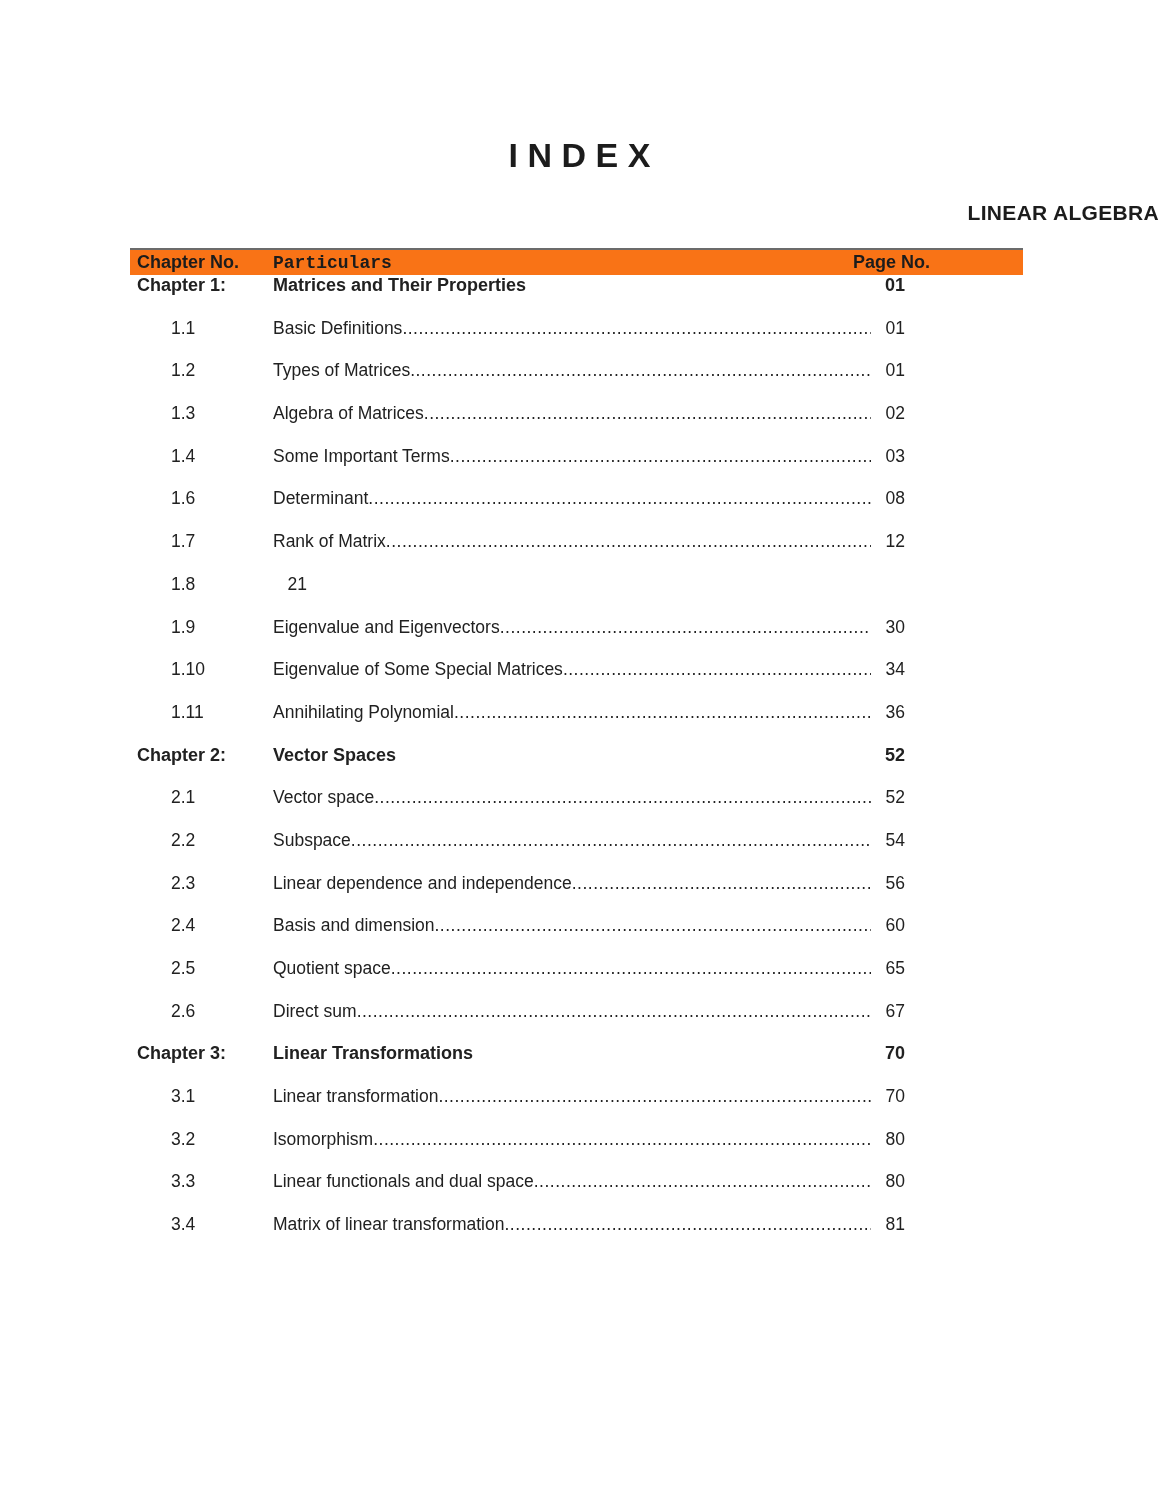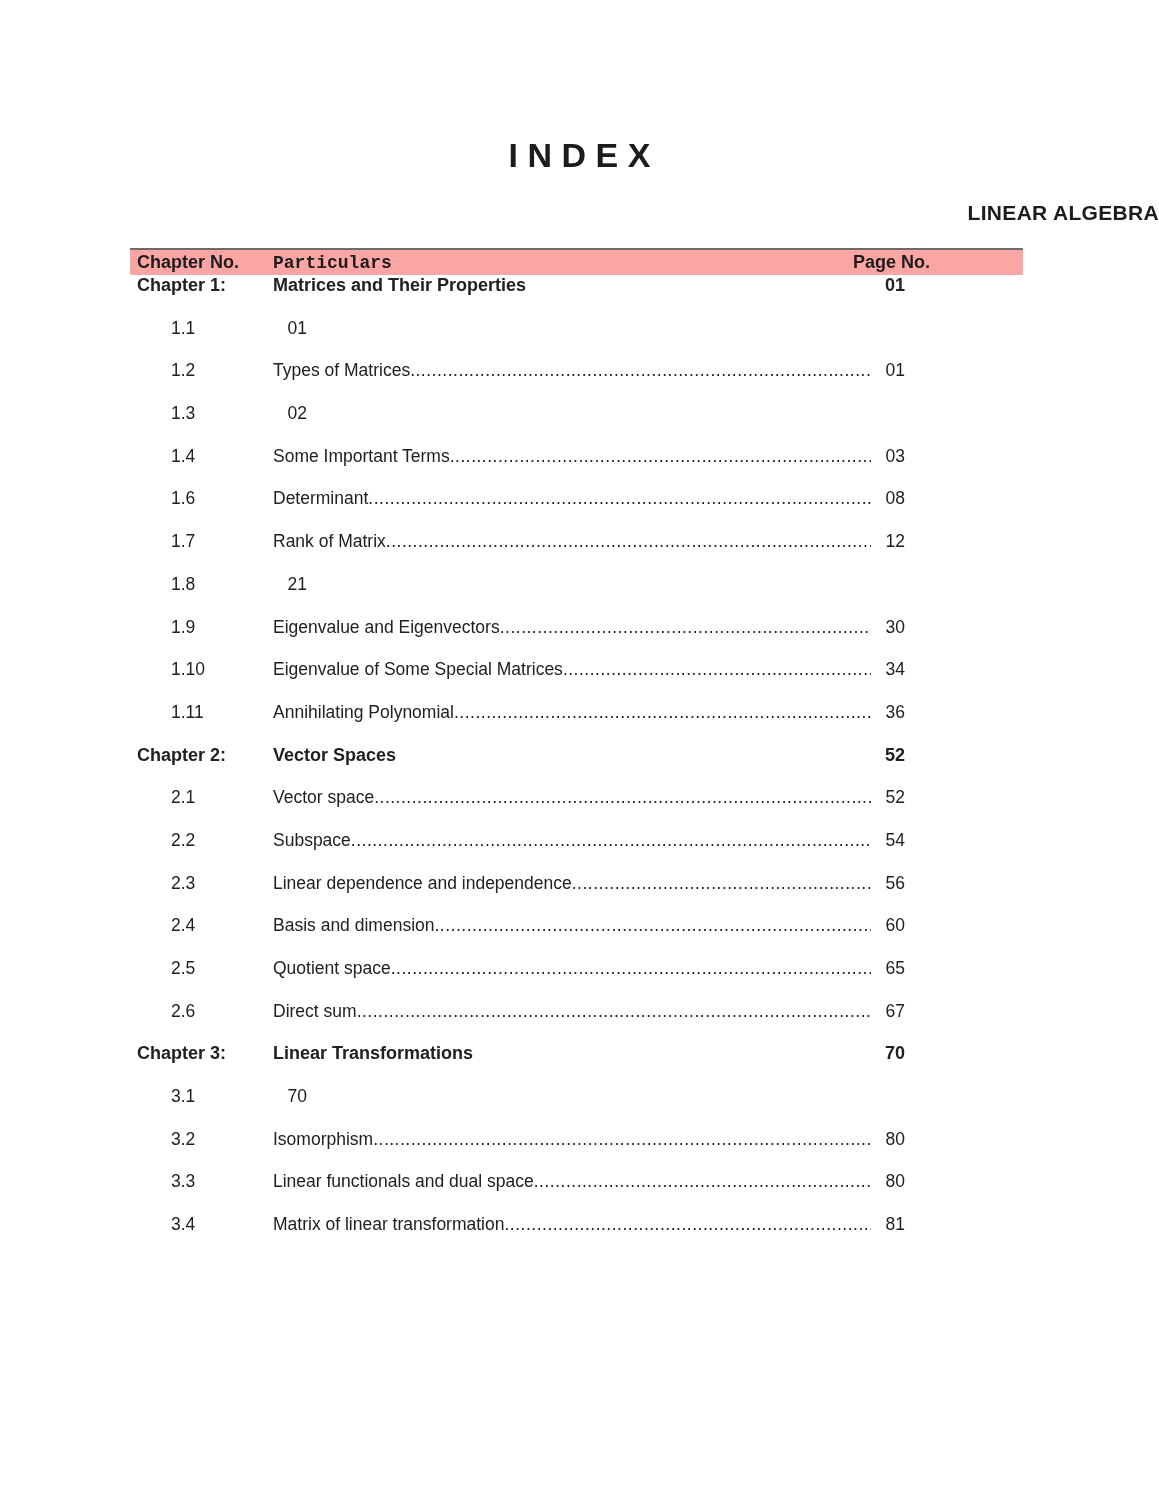--- a/index.html
+++ b/index.html
@@ -32,21 +32,21 @@
     font-size: 21px;
     letter-spacing: 0.015em;
     color: #1c1c1c;
   }
   .toc {
     margin: 23px 0 0 130px;
     width: 893px;
   }
   .toc-header {
     height: 27px;
-    background: #fca5a5;
+    background: #f97316;
     border-top: 2px solid #6b6b6b;
     display: flex;
     align-items: center;
     font-weight: bold;
     font-size: 18px;
     padding-right: 93px;
     box-sizing: border-box;
     color: #1c1c1c;
   }
   .h-num  { flex: none; width: 136px; padding-left: 7px; }
@@ -113,32 +113,40 @@
         <div class="row chapter">
           <span class="col-num">Chapter 1:</span>
           <span class="col-title">
             <span class="t">Matrices and Their Properties</span>
             <span class="leader"></span>
           </span>
           <span class="col-page">01</span>
         </div>
         <div class="row item">
           <span class="col-num">1.1</span>
+          <span class="col-title">
+            <span class="t">Basic Definitions</span>
+            <span class="leader"></span>
+          </span>
           <span class="col-page">01</span>
         </div>
         <div class="row item">
           <span class="col-num">1.2</span>
           <span class="col-title">
             <span class="t">Types of Matrices</span>
             <span class="leader"></span>
           </span>
           <span class="col-page">01</span>
         </div>
         <div class="row item">
           <span class="col-num">1.3</span>
+          <span class="col-title">
+            <span class="t">Algebra of Matrices</span>
+            <span class="leader"></span>
+          </span>
           <span class="col-page">02</span>
         </div>
         <div class="row item">
           <span class="col-num">1.4</span>
           <span class="col-title">
             <span class="t">Some Important Terms</span>
             <span class="leader"></span>
           </span>
           <span class="col-page">03</span>
         </div>
@@ -245,20 +253,24 @@
         <div class="row chapter">
           <span class="col-num">Chapter 3:</span>
           <span class="col-title">
             <span class="t">Linear Transformations</span>
             <span class="leader"></span>
           </span>
           <span class="col-page">70</span>
         </div>
         <div class="row item">
           <span class="col-num">3.1</span>
+          <span class="col-title">
+            <span class="t">Linear transformation</span>
+            <span class="leader"></span>
+          </span>
           <span class="col-page">70</span>
         </div>
         <div class="row item">
           <span class="col-num">3.2</span>
           <span class="col-title">
             <span class="t">Isomorphism</span>
             <span class="leader"></span>
           </span>
           <span class="col-page">80</span>
         </div>

